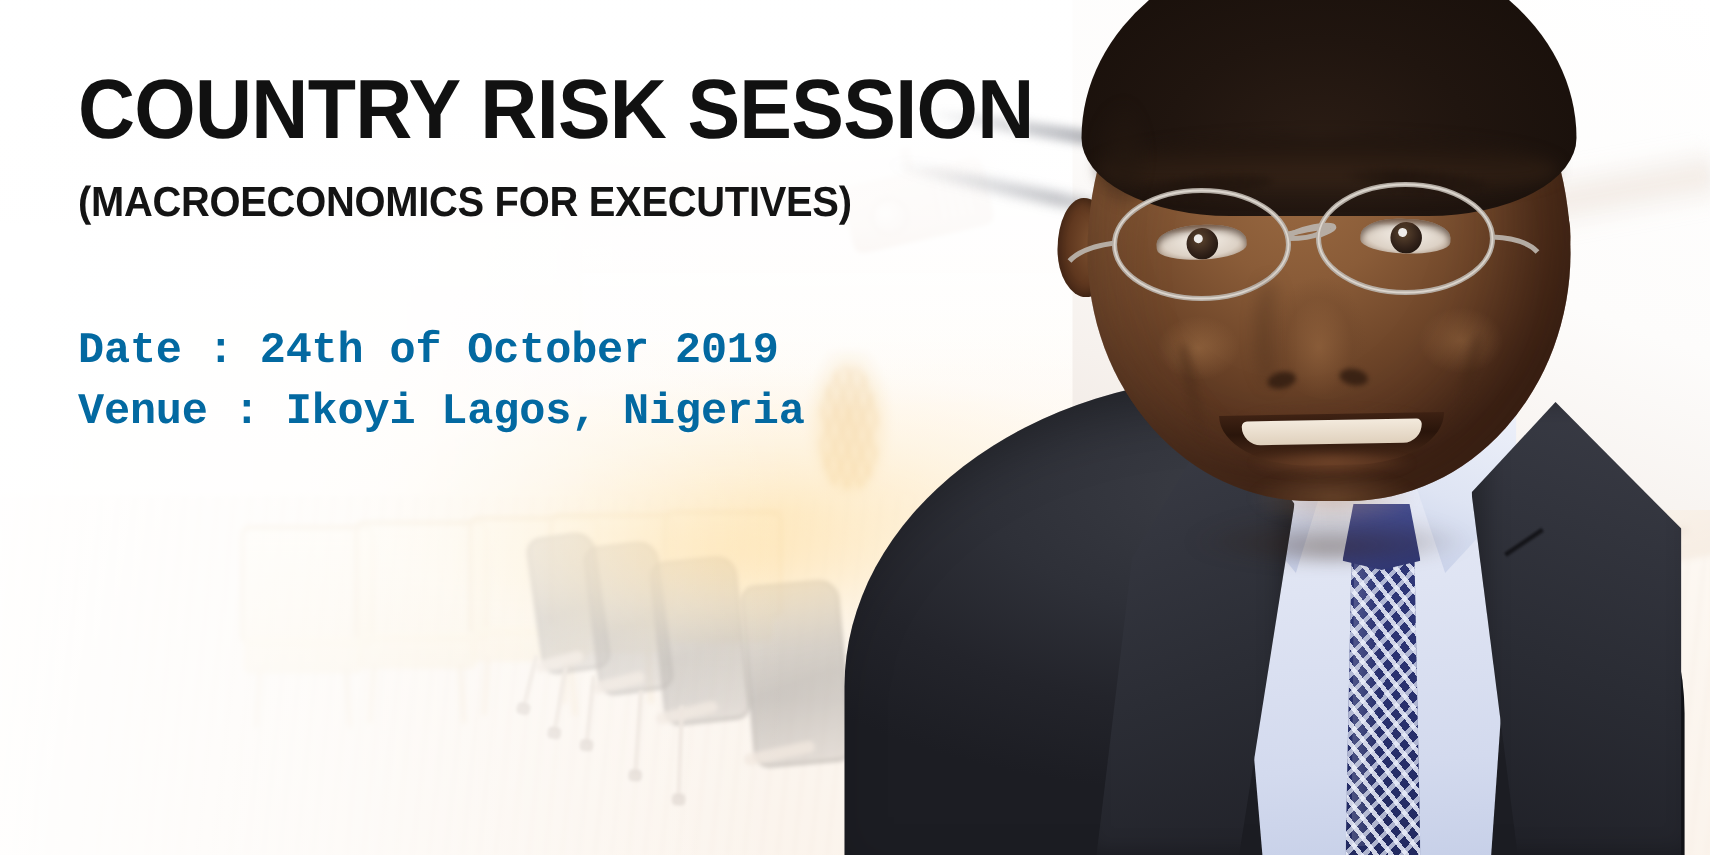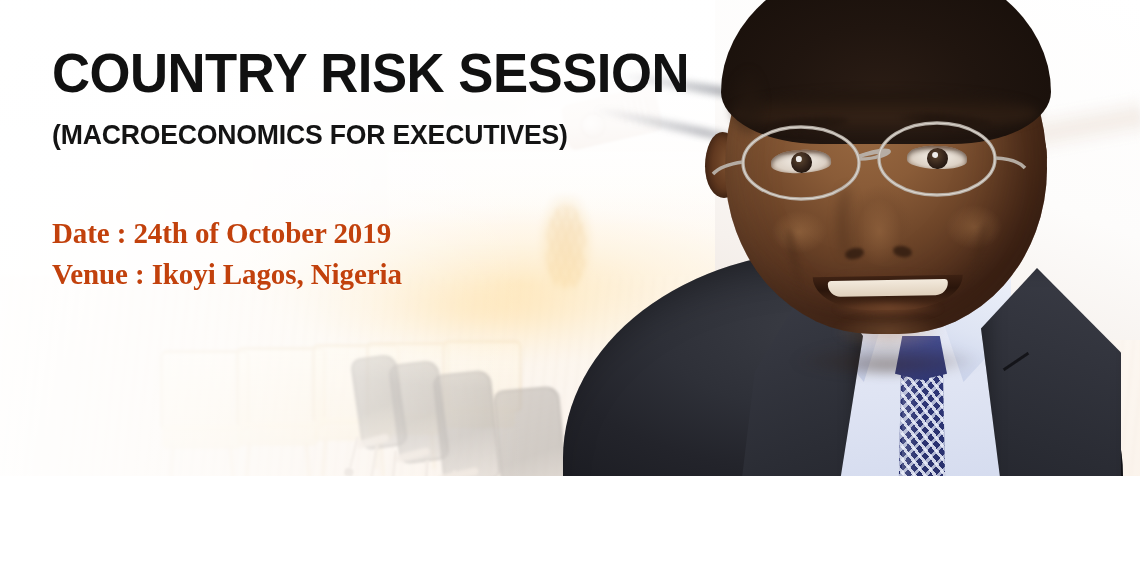--- a/index.html
+++ b/index.html
@@ -8,21 +8,21 @@
     padding: 0;
     background: #ffffff;
   }
   body {
     font-family: "Liberation Sans", sans-serif;
   }
 
   #banner {
     position: relative;
     width: 1140px;
-    height: 476px;
+    height: 570px;
     overflow: hidden;
     background: #fdf9f6;
   }
 
   
   .room {
     position: absolute;
     inset: 0;
     overflow: hidden;
   }
@@ -798,25 +798,25 @@
     color: #141414;
     transform: scaleX(.95);
     transform-origin: left center;
     white-space: nowrap;
     text-shadow: 0 1px 2px rgba(255,255,255,.5);
   }
   .details {
     margin-top: 62px;
   }
   .detail-line {
-    font-family: Liberation Serif, serif;
+    font-family: Liberation Mono, monospace;
     font-size: 29px;
     line-height: 1.42;
     font-weight: 700;
-    color: #c2410c;
+    color: #0369a1;
     letter-spacing: -.1px;
     white-space: nowrap;
     text-shadow: 0 1px 2px rgba(255,255,255,.5);
   }
 
   
   .facilitator-bar {
     position: absolute;
     left: 620px;
     top: 523px;

